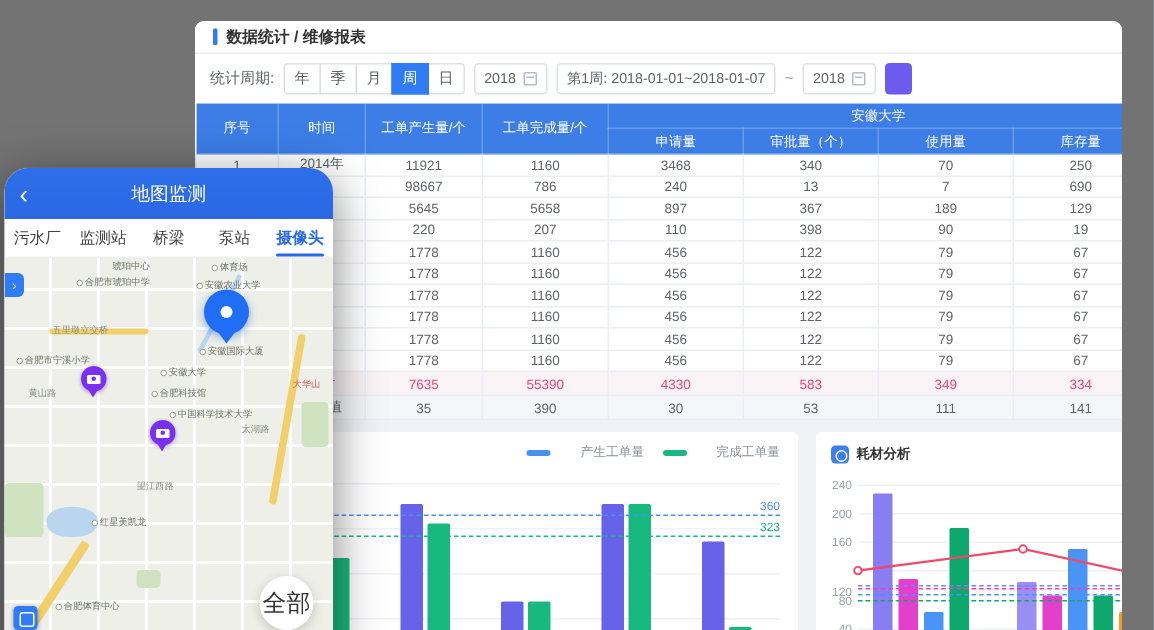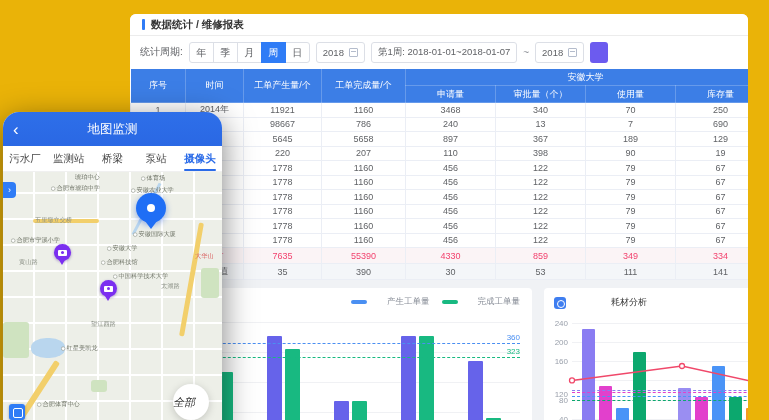--- a/index.html
+++ b/index.html
@@ -1,18 +1,18 @@
 <!DOCTYPE html>
 <html><head>
 <meta charset="utf-8">
 <style>
   * { margin:0; padding:0; box-sizing:border-box; }
   html,body { width:769px; height:420px; overflow:hidden; }
   body { font-family:"Liberation Sans", sans-serif; background:#1b2a52; }
-  .stage { position:relative; width:769px; height:420px; overflow:hidden; background:#eab308; }
+  .stage { position:relative; width:769px; height:420px; overflow:hidden; background:#737373; }
 
   
   .dashboard { position:absolute; left:130px; top:14px; width:618px; height:500px;
     background:#f0f2f5; border-radius:6px 6px 0 0; overflow:hidden; z-index:1; }
   .breadcrumb-bar { height:22px; background:#fff; display:flex; align-items:center;
     padding-left:12px; border-bottom:1px solid #ececec; }
   .crumb-accent { width:3px; height:11px; background:#2f7cf6; margin-right:6px; border-radius:1px; }
   .breadcrumb-text { font-size:10.5px; color:#333; font-weight:bold; }
 
   .filter-bar { height:32px; background:#fff; display:flex; align-items:center; gap:6px; padding:0 10px; }
@@ -56,21 +56,21 @@
   .gridline { position:absolute; left:0; right:0; height:1px; background:#f0f1f4; }
   .bar { position:absolute; bottom:-30px; border-radius:1px 1px 0 0; }
   .refline { position:absolute; left:0; right:0; border-top:1px dashed; }
   .ref-label { position:absolute; right:0; font-size:8px; }
   .ytick { position:absolute; right:100%; margin-right:4px; font-size:8px; color:#9aa0ab;
     transform:translateY(-4px); }
   .chart-title { position:absolute; left:10px; top:8px; display:flex; align-items:center; gap:5px; }
   .chart-title-icon { width:12px; height:12px; border-radius:3px; background:#3f7ef0; position:relative; }
   .chart-title-icon::before { content:""; position:absolute; left:3px; top:3px; width:6px; height:6px;
     border:1.3px solid #fff; border-radius:50%; }
-  .chart-title-text { font-size:9px; color:#333; font-weight:normal;margin-left:40px; }
+  .chart-title-text { font-size:9px; color:#333; font-weight:bold; }
   svg.lineplot { position:absolute; left:0; top:0; overflow:visible; }
 
   
   .phone { position:absolute; left:3px; top:112px; width:219px; height:340px; z-index:10;
     border-radius:16px 16px 0 0; overflow:hidden; background:#fff;
     box-shadow:0 8px 32px rgba(0,0,0,.5), 0 0 0 1px rgba(255,255,255,.05); }
   .phone-header { height:34px; background:linear-gradient(180deg,#2e6fe9,#2a68e4); display:flex;
     align-items:center; justify-content:center; position:relative; }
   .phone-back { position:absolute; left:10px; color:#fff; font-size:17px; line-height:1; cursor:pointer; }
   .phone-title { color:#fff; font-size:12.5px; }
@@ -104,22 +104,22 @@
     box-shadow:0 1px 3px rgba(60,10,150,.4); }
   .cam-pin::after { content:""; position:absolute; left:5px; top:16px; border-left:3.5px solid transparent;
     border-right:3.5px solid transparent; border-top:5px solid #7b2ff0; }
   .cam-body { position:absolute; left:4px; top:5.5px; width:9px; height:6px; background:#fff; border-radius:1px; }
   .cam-body::before { content:""; position:absolute; left:3px; top:1.5px; width:3px; height:3px;
     background:#7b2ff0; border-radius:50%; }
   .map-toggle { position:absolute; left:0; top:10px; width:13px; height:16px; background:#2f7cf6;
     border-radius:0 4px 4px 0; color:#fff; font-size:9px; display:flex; align-items:center;
     justify-content:center; cursor:pointer; }
   .all-btn { position:absolute; width:36px; height:36px; background:#fff; border-radius:50%;
-    box-shadow:0 2px 8px rgba(0,0,0,.18); display:flex; align-items:center; 
-    font-size:11px; color:#333; cursor:pointer;font-style:italic; }
+    box-shadow:0 2px 8px rgba(0,0,0,.18); display:flex; align-items:center; justify-content:center;
+    font-size:16px; color:#333; cursor:pointer; }
   .layer-btn { position:absolute; width:16px; height:16px; background:#2f7cf6; border-radius:3px;
     box-shadow:0 1px 3px rgba(0,0,0,.3); }
   .layer-btn::before { content:""; position:absolute; left:4px; top:4px; width:8px; height:8px;
     border:1.5px solid #fff; border-radius:2px; }
 </style>
 </head>
 <body>
 
 <div class="stage">
 
@@ -284,21 +284,21 @@
             <td>122</td>
             <td>79</td>
             <td>67</td>
           </tr>
           <tr class="row-total">
             <td></td>
             <td>合计</td>
             <td>7635</td>
             <td>55390</td>
             <td>4330</td>
-            <td>859</td>
+            <td>583</td>
             <td>349</td>
             <td>334</td>
           </tr>
           <tr class="row-avg">
             <td></td>
             <td>平均值</td>
             <td>35</td>
             <td>390</td>
             <td>30</td>
             <td>53</td>

